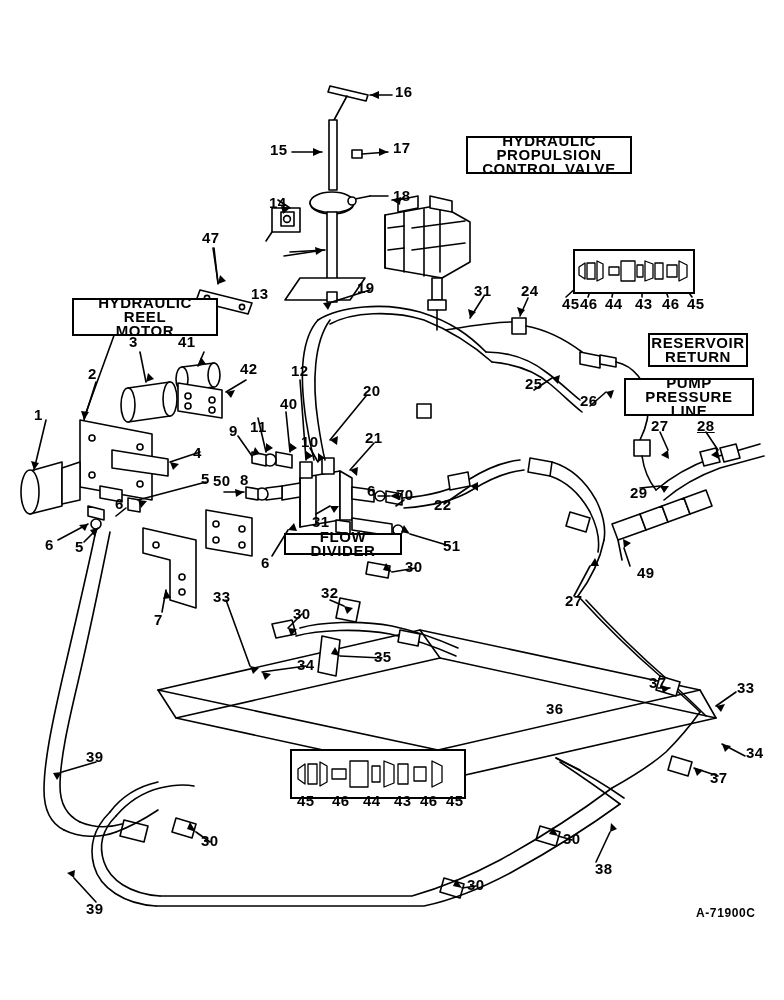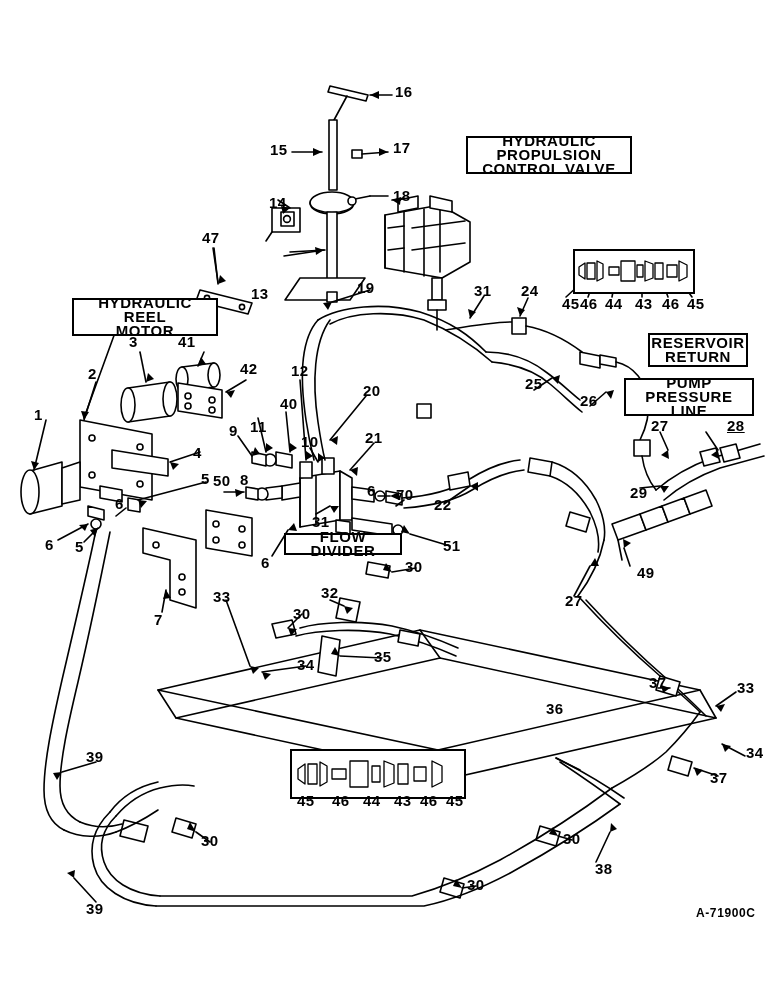--- a/index.html
+++ b/index.html
@@ -472,21 +472,21 @@
   <div class="callout" style="left:687px; top:296px;">45</div>
   <div class="callout" style="left:129px; top:334px;">3</div>
   <div class="callout" style="left:178px; top:334px;">41</div>
   <div class="callout" style="left:240px; top:361px;">42</div>
   <div class="callout" style="left:88px; top:366px;">2</div>
   <div class="callout" style="left:291px; top:363px;">12</div>
   <div class="callout" style="left:363px; top:383px;text-align:right;">20</div>
   <div class="callout" style="left:525px; top:376px;">25</div>
   <div class="callout" style="left:580px; top:393px;">26</div>
   <div class="callout" style="left:651px; top:418px;">27</div>
-  <div class="callout" style="left:727px; top:418px;text-decoration:underline;">28</div>
+  <div class="callout" style="left:697px; top:418px;text-decoration:underline;">28</div>
   <div class="callout" style="left:250px; top:419px;">11</div>
   <div class="callout" style="left:280px; top:396px;">40</div>
   <div class="callout" style="left:34px; top:407px;">1</div>
   <div class="callout" style="left:229px; top:423px;">9</div>
   <div class="callout" style="left:301px; top:434px;">10</div>
   <div class="callout" style="left:365px; top:430px;">21</div>
   <div class="callout" style="left:630px; top:485px;">29</div>
   <div class="callout" style="left:193px; top:445px;">4</div>
   <div class="callout" style="left:201px; top:471px;">5</div>
   <div class="callout" style="left:240px; top:472px;">8</div>

